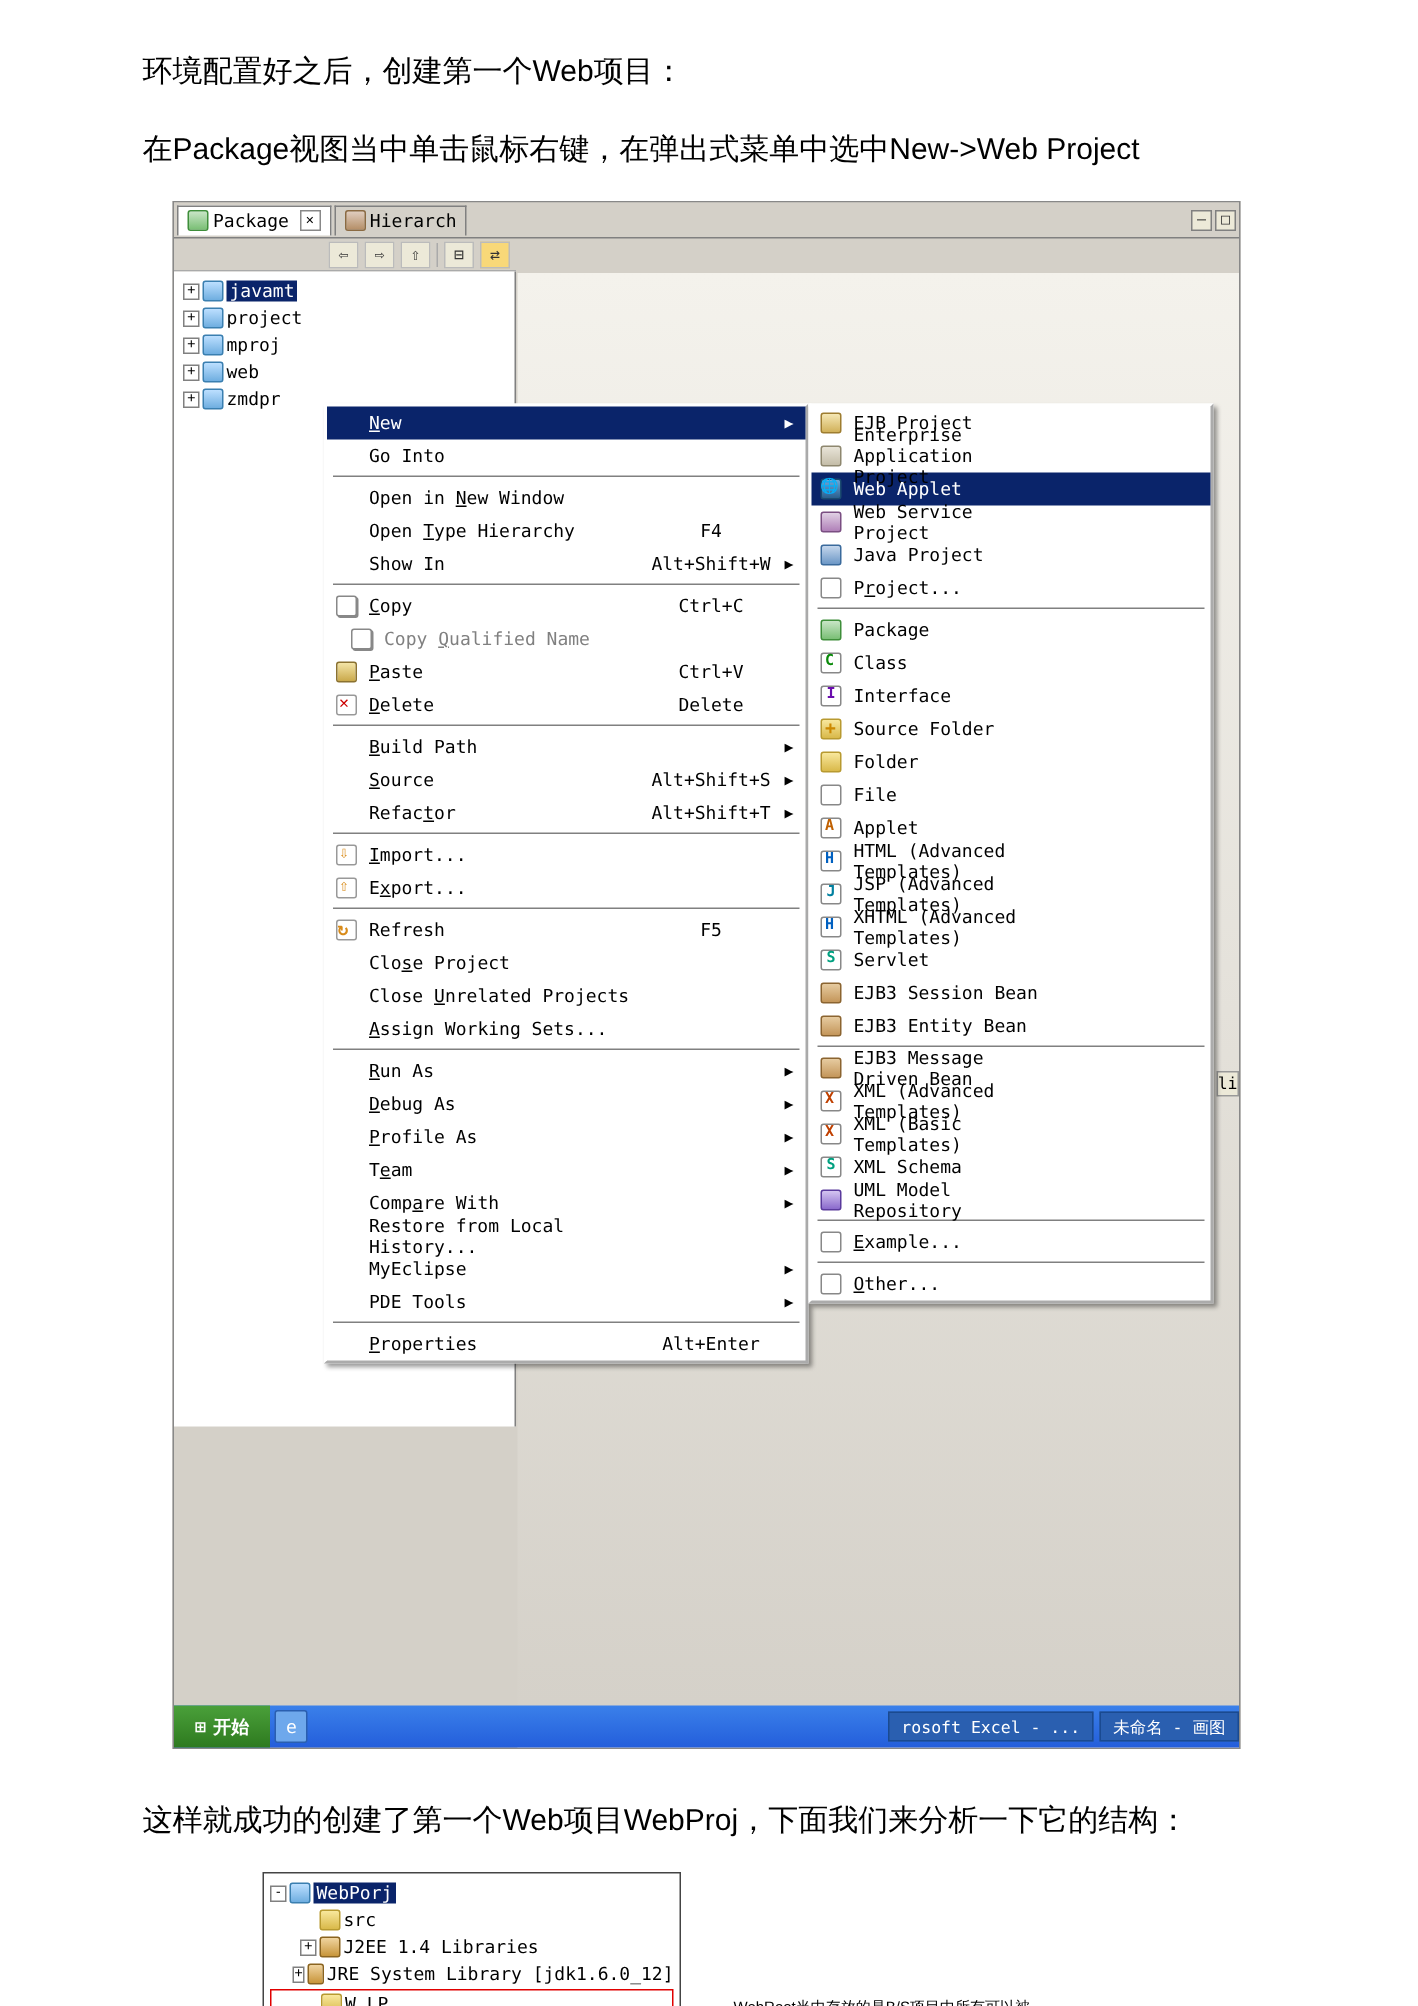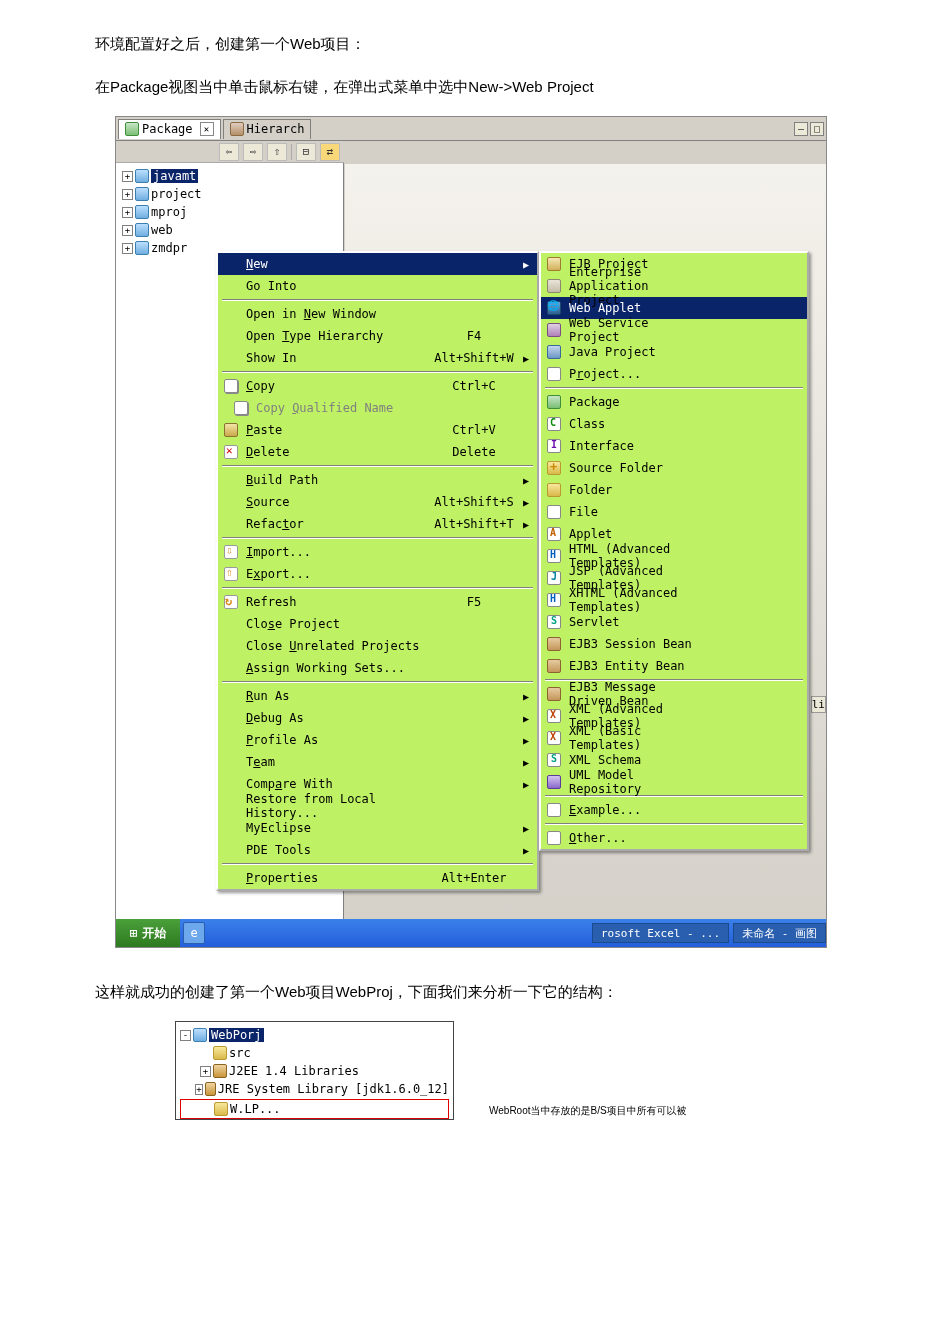--- a/index.html
+++ b/index.html
@@ -1,36 +1,36 @@
 <!DOCTYPE html>
 <html><head>
 <meta charset="utf-8">
 <style>
   * { box-sizing: border-box; margin: 0; padding: 0; }
   body { background: #fff; font-family: "SimSun", "Microsoft YaHei", sans-serif; font-size: 14px; color: #000; width: 945px; }
-  .doc-text { margin: 30px 0 16px 95px; font-size: 15px; line-height: 1.8; }
+  .doc-text { margin: 30px 0 16px 95px; font-size: 20px; line-height: 1.8; }
   .shot { margin-left: 115px; border: 1px solid #888; position: relative; background: #d4d0c8; font-family: "SimSun","NSimSun","MingLiU",monospace; font-size: 12px; }
-  .shot1 { width: 712px; height: 832px; }
+  .shot1 { width: 712px; height: 1032px; }
   
   .vtabs { display: flex; align-items: center; background: #d4d0c8; border-bottom: 1px solid #808080; height: 24px; padding-left: 2px; }
   .vtab { display: flex; align-items: center; height: 20px; padding: 0 6px; border: 1px solid #808080; border-bottom: none; background: #fff; margin-right: 2px; gap: 3px; }
   .vtab.inactive { background: #d4d0c8; }
   .vtabs .spacer { flex: 1; }
   .vtabs .winbtn { width: 14px; height: 14px; border: 1px solid #808080; margin-right: 2px; background: #ece9d8; font-size: 10px; text-align: center; line-height: 12px; color: #333; }
   
   .tbar { height: 22px; display: flex; align-items: center; justify-content: flex-end; padding: 2px 4px; border-bottom: 1px solid #aaa; gap: 4px; }
   .tbar .tbn { width: 20px; height: 18px; border: 1px solid #bbb; background: #ece9d8; font-size: 11px; text-align: center; line-height: 16px; color: #333; }
   .divv { width: 1px; height: 16px; background: #aaa; }
   
   .tree { padding: 4px 0 0 6px; background: #fff; width: 228px; height: 770px; border-right: 1px solid #808080; }
   .tree .row { display: flex; align-items: center; height: 18px; gap: 2px; white-space: nowrap; }
   .plus { width: 11px; height: 11px; border: 1px solid #808080; font-size: 9px; line-height: 9px; text-align: center; }
   .sel { background: #0a246a; color: #fff; padding: 0 2px; }
   
-  .ctx { position: absolute; background: #bef264; border: 2px outset #fff; box-shadow: 2px 2px 3px rgba(0,0,0,0.4); font-size: 12px; }
+  .ctx { position: absolute; background: #ffffff; border: 2px outset #fff; box-shadow: 2px 2px 3px rgba(0,0,0,0.4); font-size: 12px; }
   .ctx1 { left: 100px; top: 134px; width: 323px; }
   .mrow { display: flex; align-items: center; height: 22px; padding: 0 8px 0 2px; }
   .mrow.hi { background: #0a246a; color: #fff; }
   .mico { width: 22px; display: flex; align-items: center; justify-content: center; }
   .mlbl { flex: 1; padding-left: 4px; }
   .mlbl .u { text-decoration: underline; }
   .macc { width: 90px; text-align: center; color: inherit; }
   .marrow { width: 10px; text-align: right; font-size: 10px; }
   .msep { height: 1px; margin: 2px 4px; border-top: 1px solid #808080; border-bottom: 1px solid #fff; }
   .ctx2 { left: 423px; top: 134px; width: 270px; }

